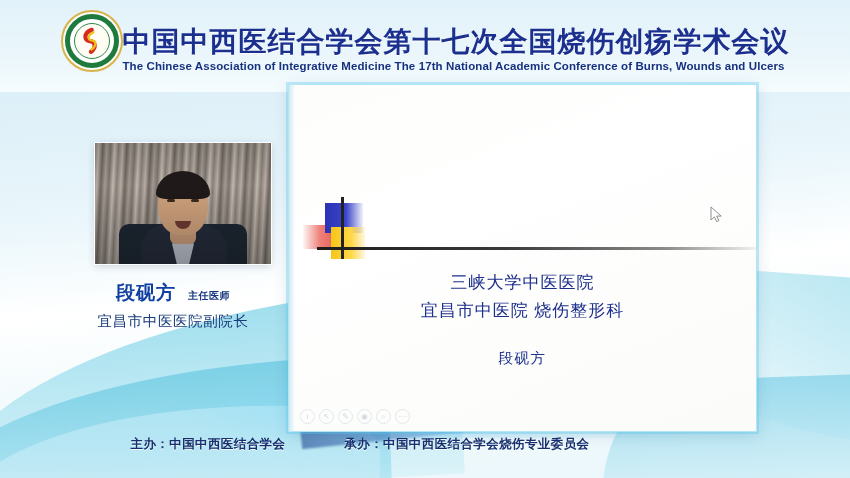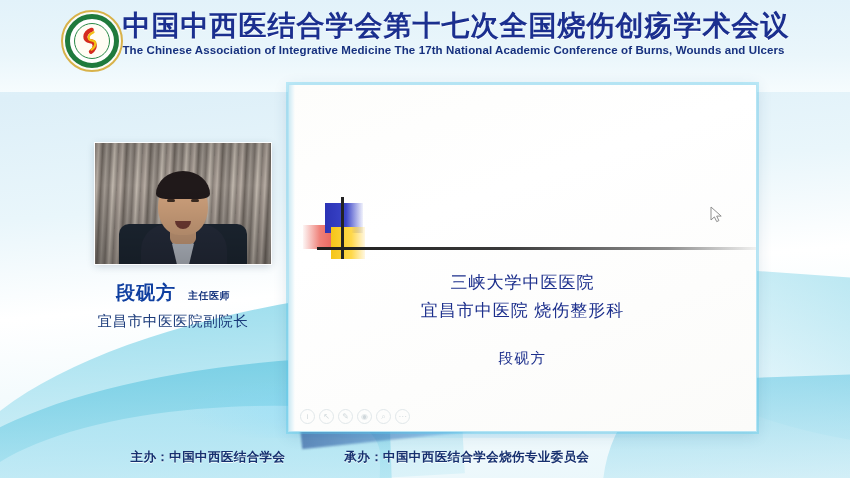--- a/index.html
+++ b/index.html
@@ -64,21 +64,21 @@
     transform: rotate(-6deg);
     filter: blur(1.2px);
   }
 
   
   #header {
     position: absolute; left: 0; top: 0; width: 850px; height: 84px;
     display: flex; align-items: flex-start; justify-content: center;
     padding-top: 10px;
   }
-  .hd-inner { display: flex; align-items: flex-start; }
+  .hd-inner { display: flex; align-items: flex-end; }
 
   .logo-wrap { width: 62px; height: 62px; position: relative; flex: 0 0 auto; }
   .logo-ring-outer {
     position: absolute; inset: 0;
     border-radius: 50%;
     border: 2px solid #d8b24a;
     background: #fbfcf7;
   }
   .logo-ring-green {
     position: absolute; inset: 4px;
@@ -263,21 +263,21 @@
 
   
   #cursor {
     position: absolute; left: 710px; top: 206px; width: 13px; height: 17px;
     opacity: .62;
   }
 
   
   #footer {
     position: absolute; left: 0; bottom: 0; width: 720px; height: 46px;
-    display: flex; align-items: center; justify-content: center; gap: 59px;
+    display: flex; justify-content: center; gap: 59px;
     padding-top: 4px;
   }
   .ft-item {
     font-size: 12.5px; font-weight: bold; color: #16306f;
     white-space: nowrap; letter-spacing: .4px;
     text-shadow: 0 1px 0 rgba(255,255,255,.8);
   }
 </style>
 </head>
 <body>

